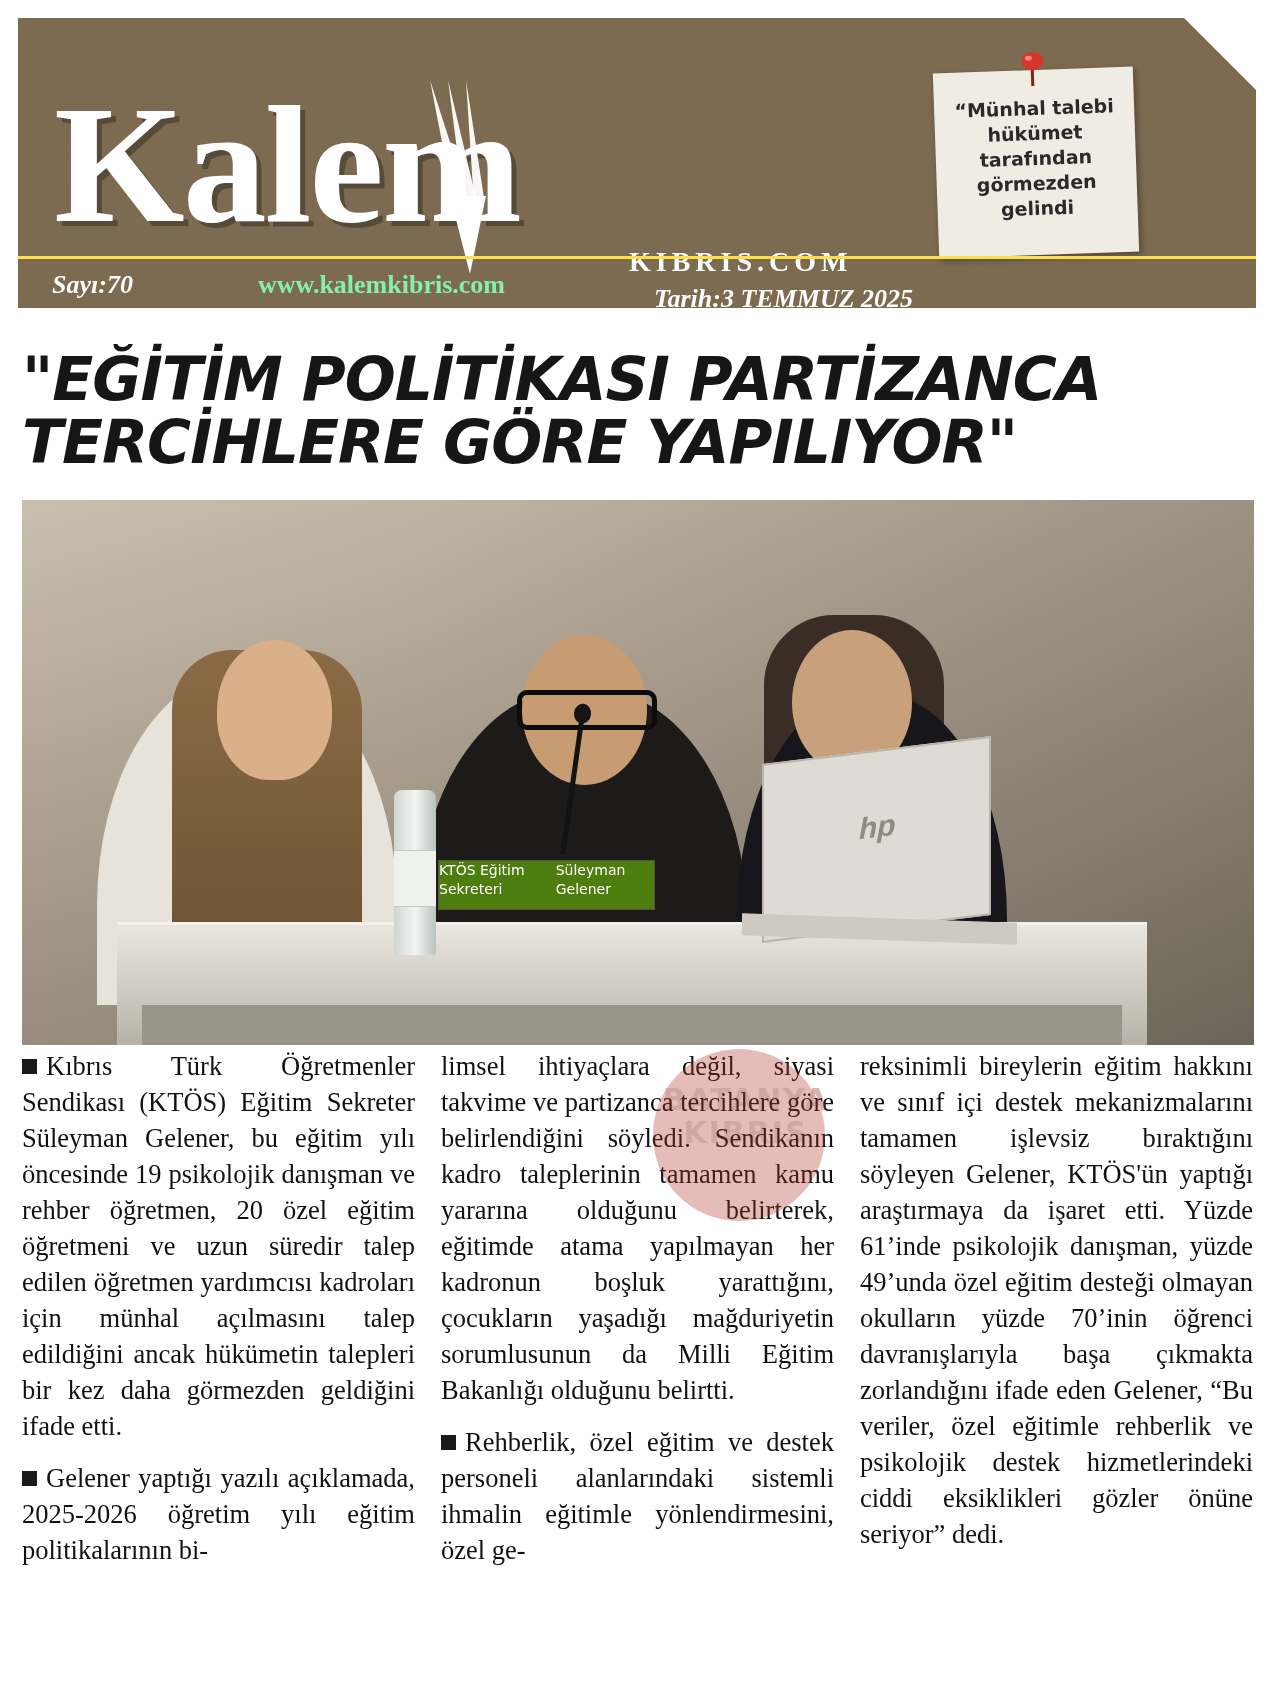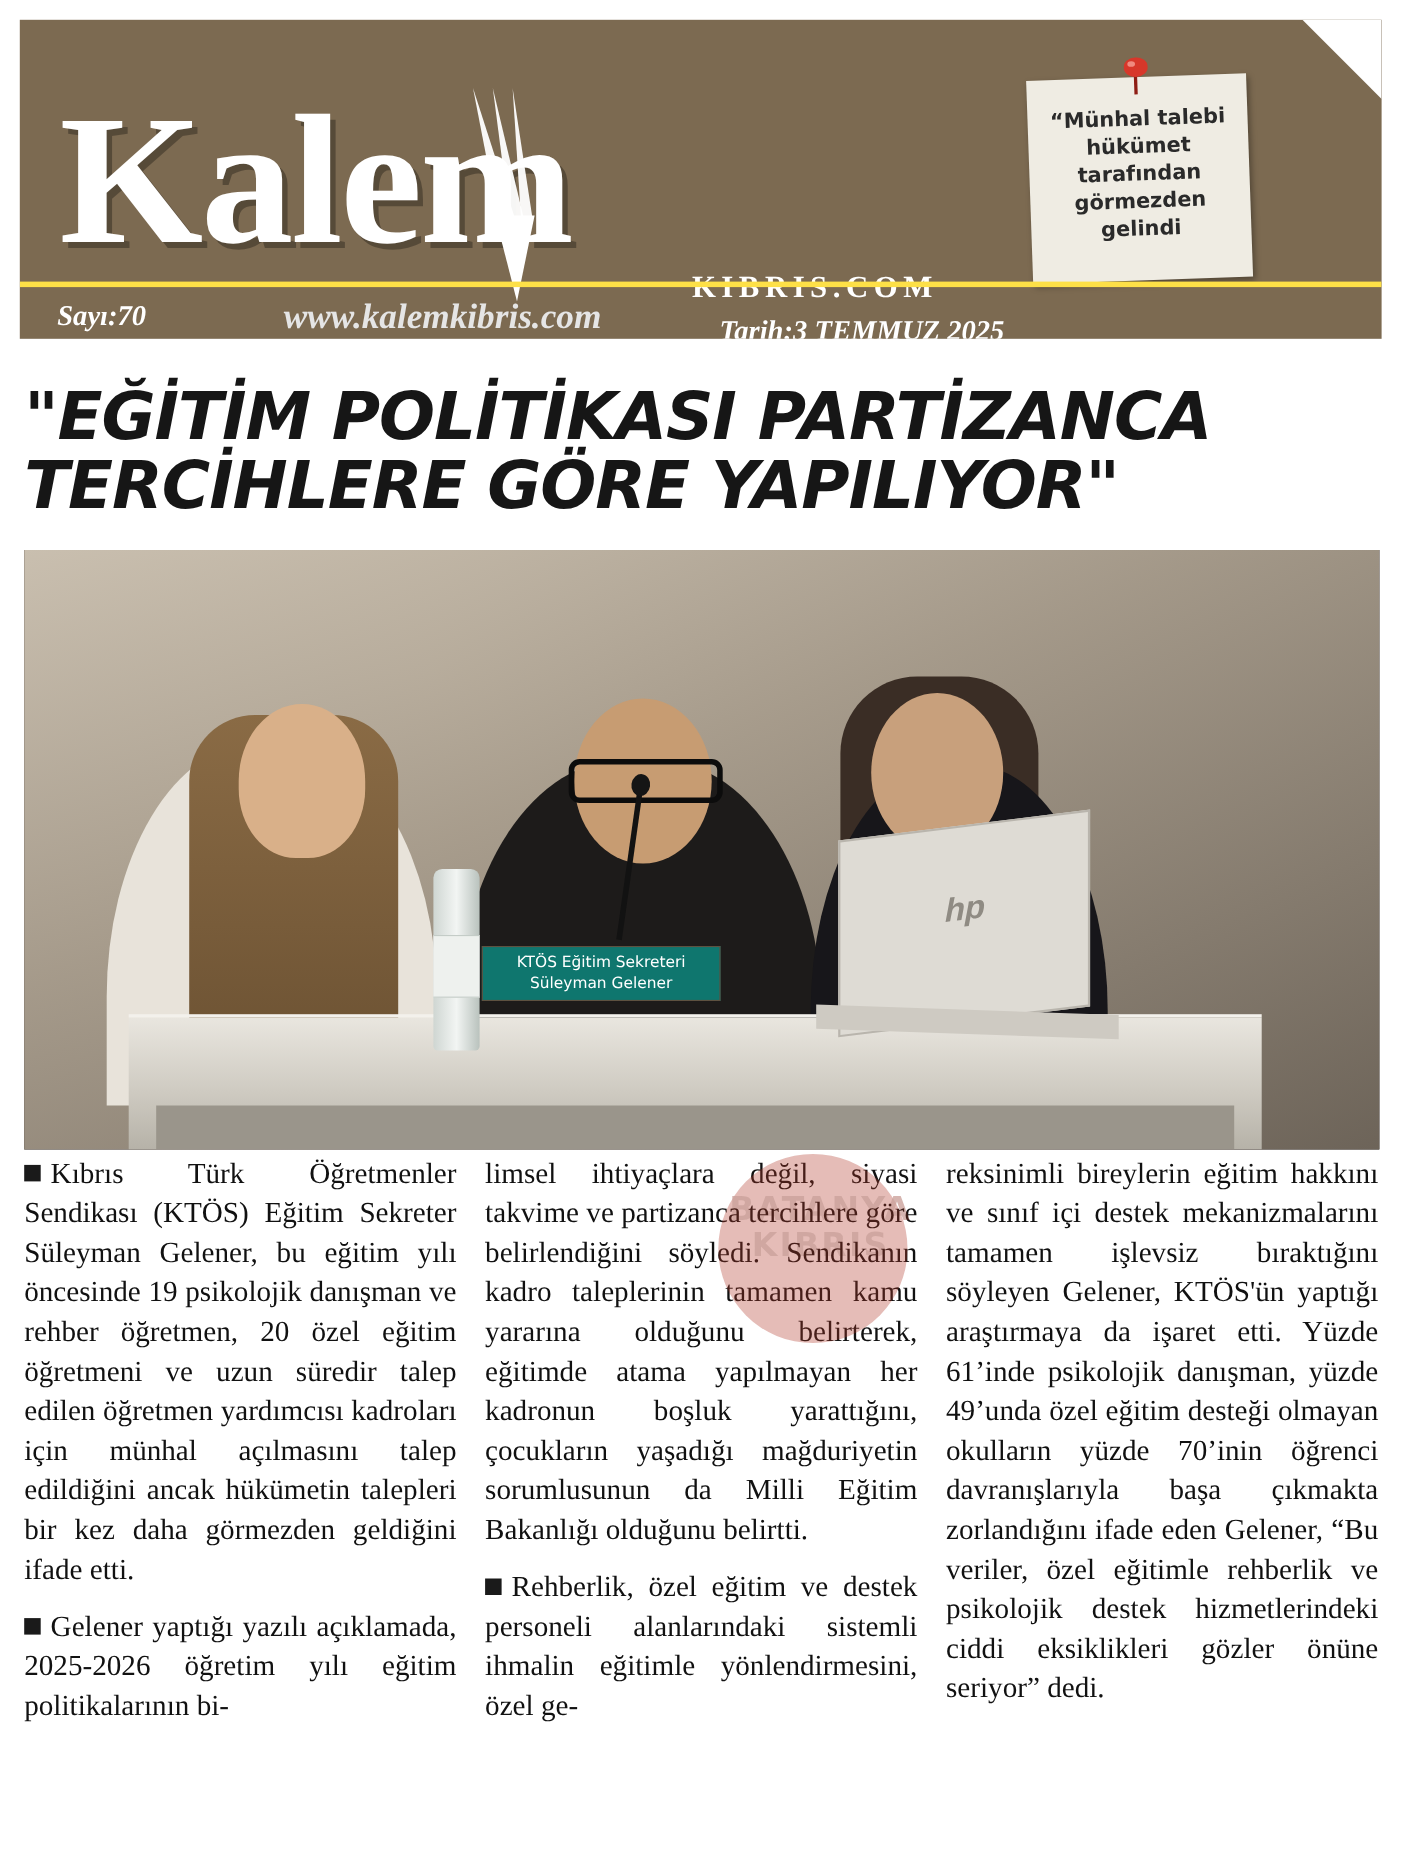--- a/index.html
+++ b/index.html
@@ -126,41 +126,40 @@
     border-top: 72px solid rgba(0,0,0,0.12);
   }
 
   
   .info-bar {
     position: absolute;
     left: 0;
     top: 238px;
     width: 100%;
     height: 52px;
-    border-top: 5px solid #fde047;
+    border-top: 3px solid #fde047;
     display: flex;
     align-items: center;
   }
   .info-issue {
     position: absolute;
     left: 34px;
     color: #ffffff;
     font-family: "Liberation Serif", serif;
     font-weight: bold;
     font-style: italic;
     font-size: 26px;
   }
   .info-web {
     position: absolute;
     left: 240px;
-    color: #e5e5e5;
-    font-family: "Liberation Serif", serif;
-    font-weight: bold;
-    font-style: italic;
-    font-size: 32px;
+    color: #86efac;
+    font-family: "Liberation Serif", serif;
+    font-weight: bold;
+    font-size: 26px;
   }
   .info-date {
     position: absolute;
     left: 636px;
     color: #ffffff;
     font-family: "Liberation Serif", serif;
     font-weight: bold;
     font-style: italic;
     font-size: 26px;
     margin-top: 28px;
@@ -297,25 +296,25 @@
     height: 20px;
     background: #151515;
     border-radius: 50%;
   }
   .nameplate {
     position: absolute;
     left: 416px;
     top: 360px;
     width: 215px;
     height: 48px;
-    background: #0f766e;
+    background: #4d7c0f;
     border: 1px solid #5d5140;
     display: flex;
-    flex-direction: column;
-    align-items: center;
+    flex-direction: row;
+    align-items: flex-start;
     justify-content: center;
   }
   .nameplate span {
     color: #ffffff;
     font-family: "DejaVu Sans", sans-serif;
     font-size: 14px;
     line-height: 19px;
   }
 
   

